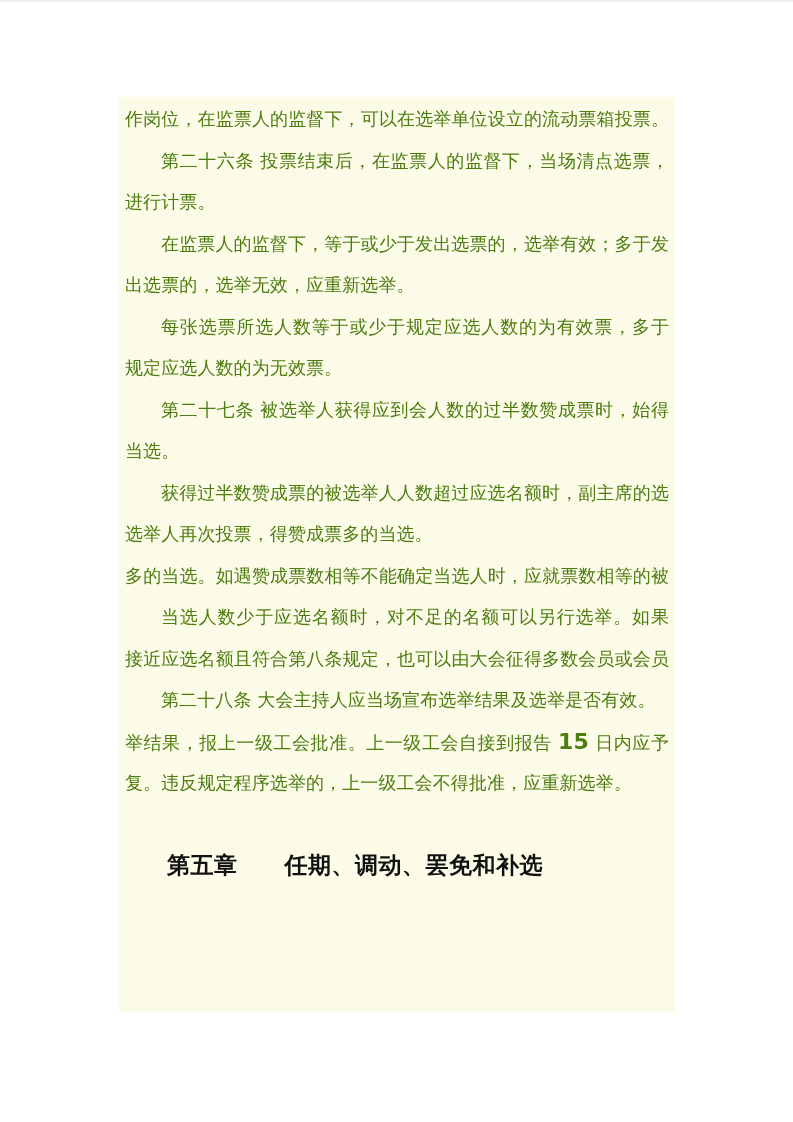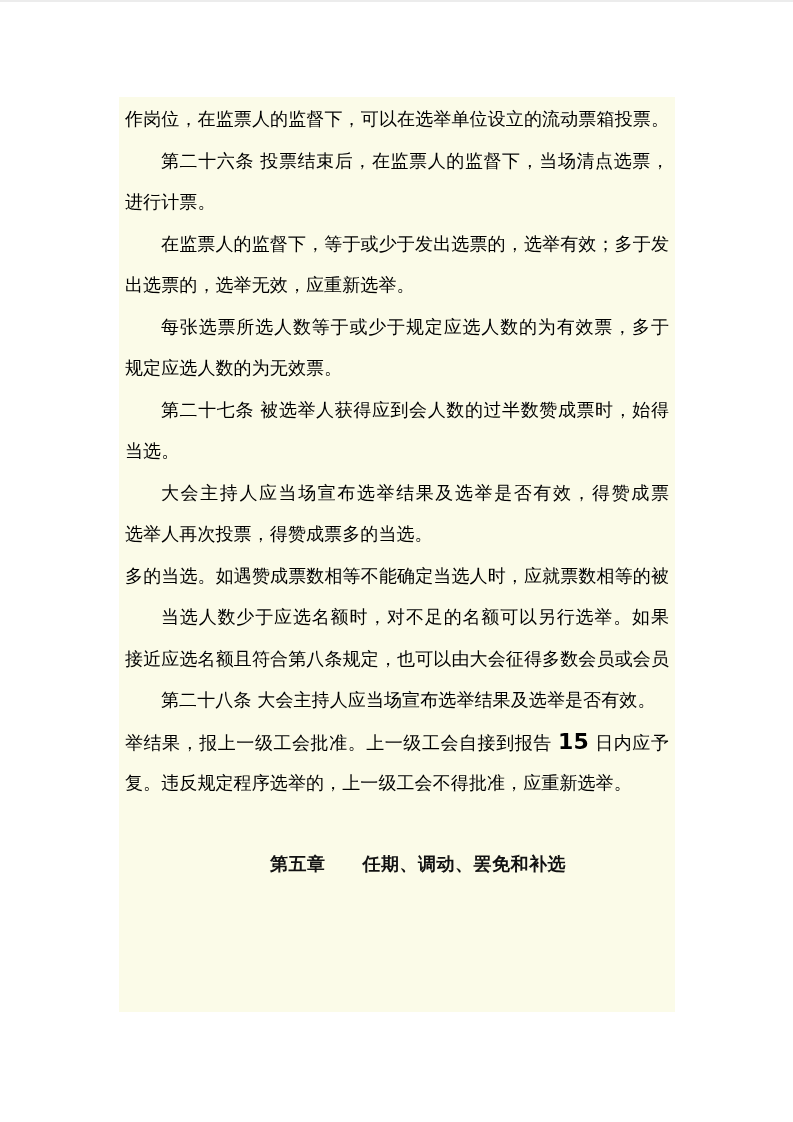--- a/index.html
+++ b/index.html
@@ -49,46 +49,45 @@
   .num {
     font-family: "DejaVu Sans", sans-serif;
     font-weight: bold;
     font-size: 22px;
   }
   .chapter-heading {
     margin-top: 41.5px;
     height: 41.5px;
     line-height: 41.5px;
     padding-left: 42px;
-    text-align: center;
-    font-family: Liberation Mono, monospace;
+    font-family: Liberation Sans, sans-serif;
     font-weight: bold;
-    font-size: 18px;
+    font-size: 23px;
     letter-spacing: 0.5px;
     overflow: hidden;
   }
 </style>
 </head>
 <body style="background: rgb(255, 255, 255);">
 
 <div class="top-border" style="background: rgb(236, 236, 236);"></div>
 
 <div class="sheet" style="background: rgb(251, 251, 232);">
-  <div class="doc-body" style="color: #000000;">
+  <div class="doc-body" style="color: #4d7c0f;">
 
   <div class="line justify"><span>作岗位，在监票人的监督下，可以在选举单位设立的流动票箱投票。</span></div>
       <div class="line indent justify"><span>第二十六条 投票结束后，在监票人的监督下，当场清点选票，</span></div>
       <div class="line"><span>进行计票。</span></div>
       <div class="line indent justify"><span>在监票人的监督下，等于或少于发出选票的，选举有效；多于发</span></div>
       <div class="line"><span>出选票的，选举无效，应重新选举。</span></div>
       <div class="line indent justify"><span>每张选票所选人数等于或少于规定应选人数的为有效票，多于</span></div>
       <div class="line"><span>规定应选人数的为无效票。</span></div>
       <div class="line indent justify"><span>第二十七条 被选举人获得应到会人数的过半数赞成票时，始得</span></div>
       <div class="line"><span>当选。</span></div>
-      <div class="line indent justify"><span>大会主持人应当场宣布选举结果及选举是否有效，得赞成票</span></div>
+      <div class="line indent justify"><span>获得过半数赞成票的被选举人人数超过应选名额时，副主席的选</span></div>
       <div class="line"><span>选举人再次投票，得赞成票多的当选。</span></div>
       <div class="line justify"><span>多的当选。如遇赞成票数相等不能确定当选人时，应就票数相等的被</span></div>
       <div class="line indent justify"><span>当选人数少于应选名额时，对不足的名额可以另行选举。如果</span></div>
       <div class="line justify"><span>接近应选名额且符合第八条规定，也可以由大会征得多数会员或会员</span></div>
       <div class="line indent"><span>第二十八条 大会主持人应当场宣布选举结果及选举是否有效。</span></div>
       <div class="line justify"><span>举结果，报上一级工会批准。上一级工会自接到报告 </span><span class="num">15</span><span> 日内应予批</span></div>
       <div class="line"><span>复。违反规定程序选举的，上一级工会不得批准，应重新选举。</span></div>
     </div>
   <div class="chapter-heading" style="color: rgb(17, 17, 17);">第五章　　任期、调动、罢免和补选</div>
 </div>

